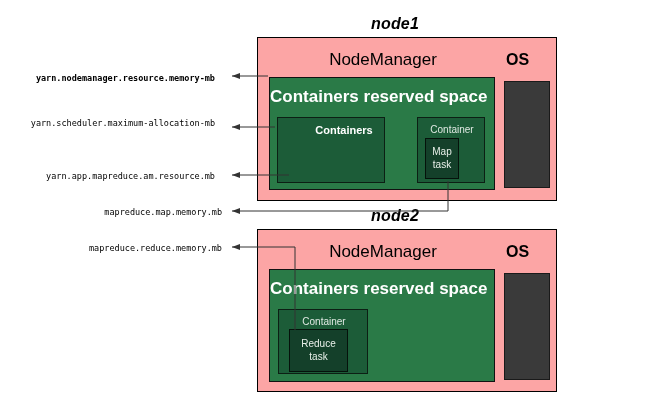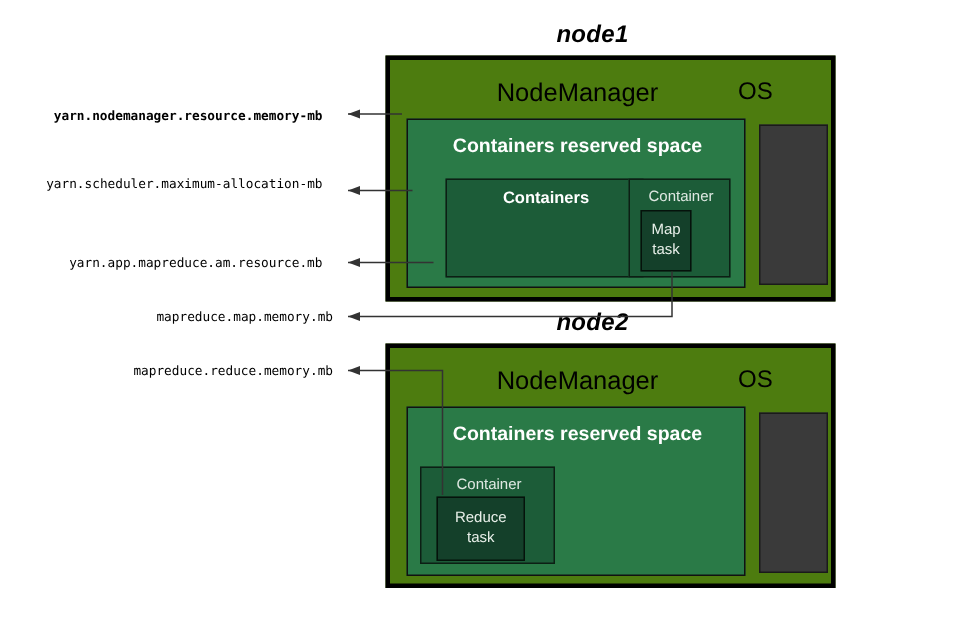--- a/index.html
+++ b/index.html
@@ -23,22 +23,22 @@
     font-style: italic;
     font-weight: bold;
     font-size: 16px;
     color: #000000;
     text-align: center;
     letter-spacing: 0.2px;
   }
 
   
   .node-box {
-    background: #4d7c0f;
-    border: 3px solid #000000;
+    background: #fca5a5;
+    border: 1px solid #000000;
   }
   .reserved-box {
     background: #2a7a47;
     border: 1px solid #111111;
   }
   .container-box {
     background: #1c5c38;
     border: 1px solid #0c1f14;
   }
   .task-box {
@@ -53,28 +53,29 @@
   
   .nm-label {
     font-size: 17px;
     color: #000000;
     text-align: center;
     line-height: 1;
   }
   .os-label {
     font-size: 16px;
     color: #000000;
+    text-align: center;
+    line-height: 1;
+    font-weight: bold;
+  }
+  .reserved-label {
+    font-size: 17px;
+    font-weight: bold;
+    color: #ffffff;
     text-align: left;
-    line-height: 1;
-  }
-  .reserved-label {
-    font-size: 13px;
-    font-weight: bold;
-    color: #ffffff;
-    text-align: center;
     line-height: 1;
   }
   .containers-label {
     font-size: 11px;
     font-weight: bold;
     color: #ffffff;
     text-align: center;
     line-height: 1;
   }
   .container-label {
@@ -125,21 +126,21 @@
 
   <div class="abs node-box" style="left:257px; top:37px; width:300px; height:164px;">
 
     <div class="abs nm-label" style="left:10px; top:13px; width:230px;">NodeManager</div>
 
     <div class="abs os-label" style="left:232px; top:14px; width:55px;">OS</div>
 
     <div class="abs reserved-box" style="left:11px; top:39px; width:226px; height:113px;">
       <div class="abs reserved-label" style="left:0px; top:10px; width:226px;">Containers reserved space</div>
 
-      <div class="abs container-box" style="left:25px; top:39px; width:132px; height:66px;">
+      <div class="abs container-box" style="left:7px; top:39px; width:108px; height:66px;">
         <div class="abs containers-label" style="left:0px; top:7px; width:132px;">Containers</div>
       </div>
 
       <div class="abs container-box" style="left:147px; top:39px; width:68px; height:66px;">
         <div class="abs container-label" style="left:0px; top:7px; width:68px;">Container</div>
         <div class="abs task-box" style="left:7px; top:20px; width:34px; height:41px;">
           <div class="task-label">
             <span>
               <span>Map</span><br>
               <span>task</span>

